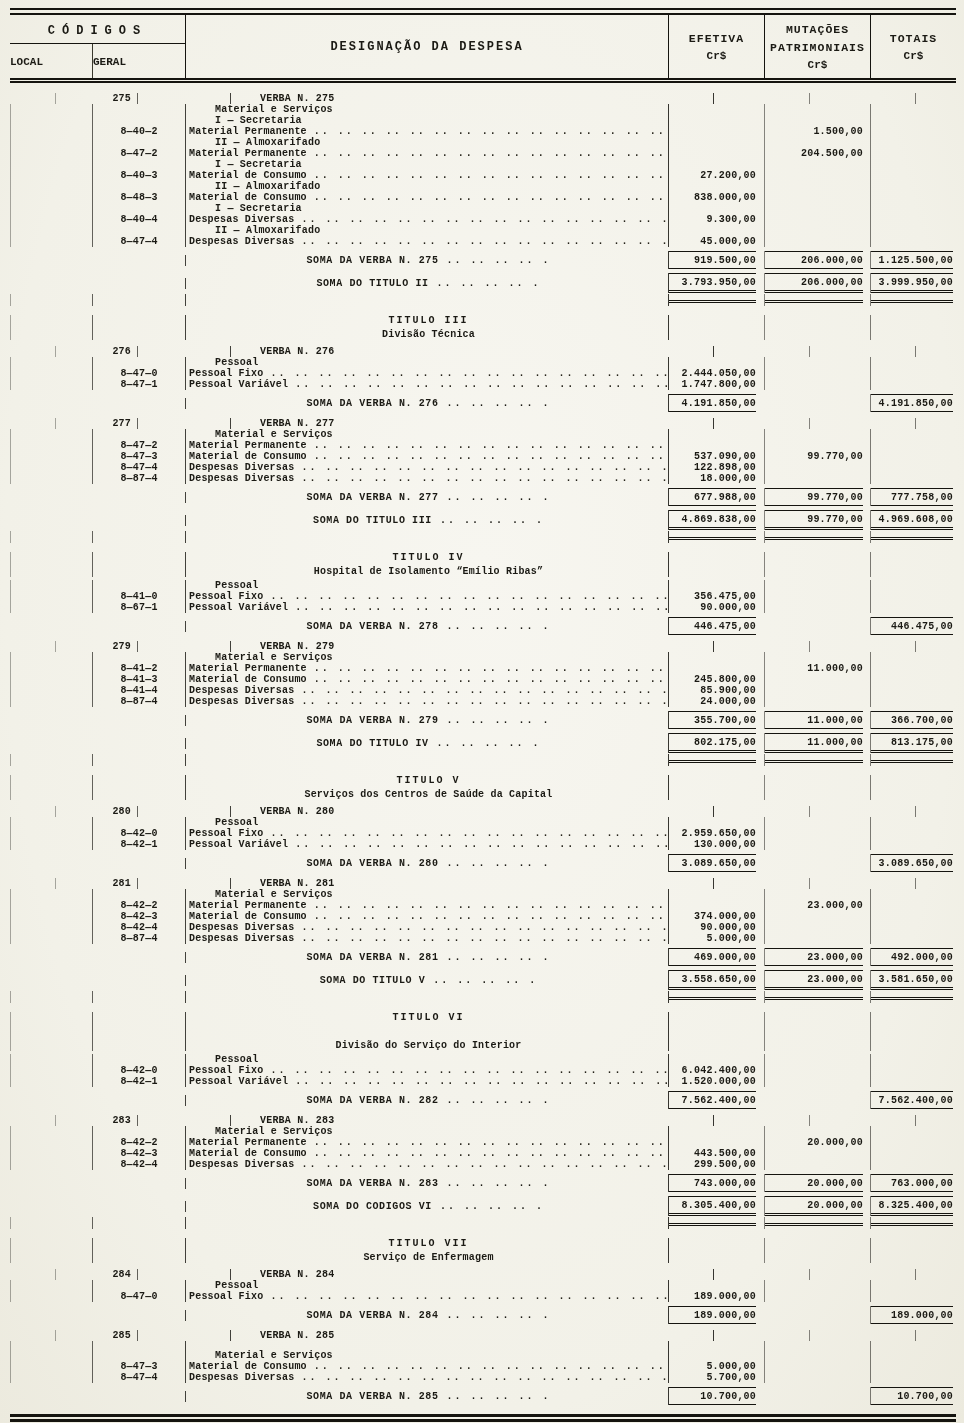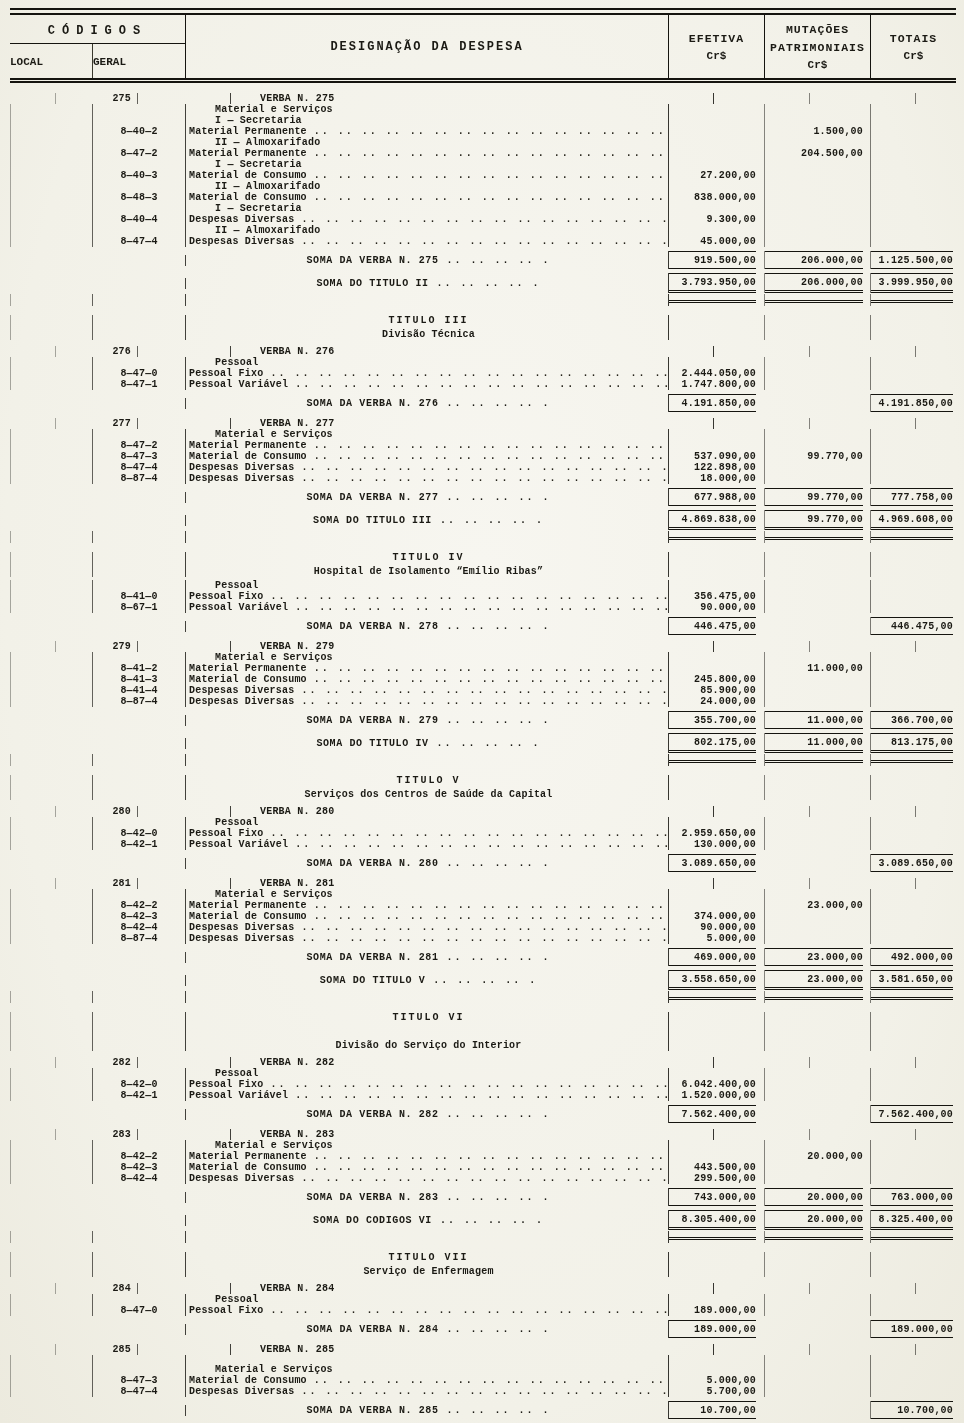--- a/index.html
+++ b/index.html
@@ -839,30 +839,20 @@
           <div class="c c-desig">
             <div class="tblock">
               <div class="tl1">TÍTULO VI</div>
               <div class="tl2">Divisão do Serviço do Interior</div>
             </div>
           </div>
           <div class="c c-ef"></div>
           <div class="c c-mut"></div>
           <div class="c c-tot"></div>
         </div>
-        <div class="trow verba">
-          <div class="c c-local">282</div>
-          <div class="c c-geral"></div>
-          <div class="c c-desig">
-            <span class="ind">VERBA N. 282</span>
-          </div>
-          <div class="c c-ef"></div>
-          <div class="c c-mut"></div>
-          <div class="c c-tot"></div>
-        </div>
         <div class="trow sub1">
           <div class="c c-local"></div>
           <div class="c c-geral"></div>
           <div class="c c-desig">
             <span class="ind">Pessoal</span>
           </div>
           <div class="c c-ef"></div>
           <div class="c c-mut"></div>
           <div class="c c-tot"></div>
         </div>

